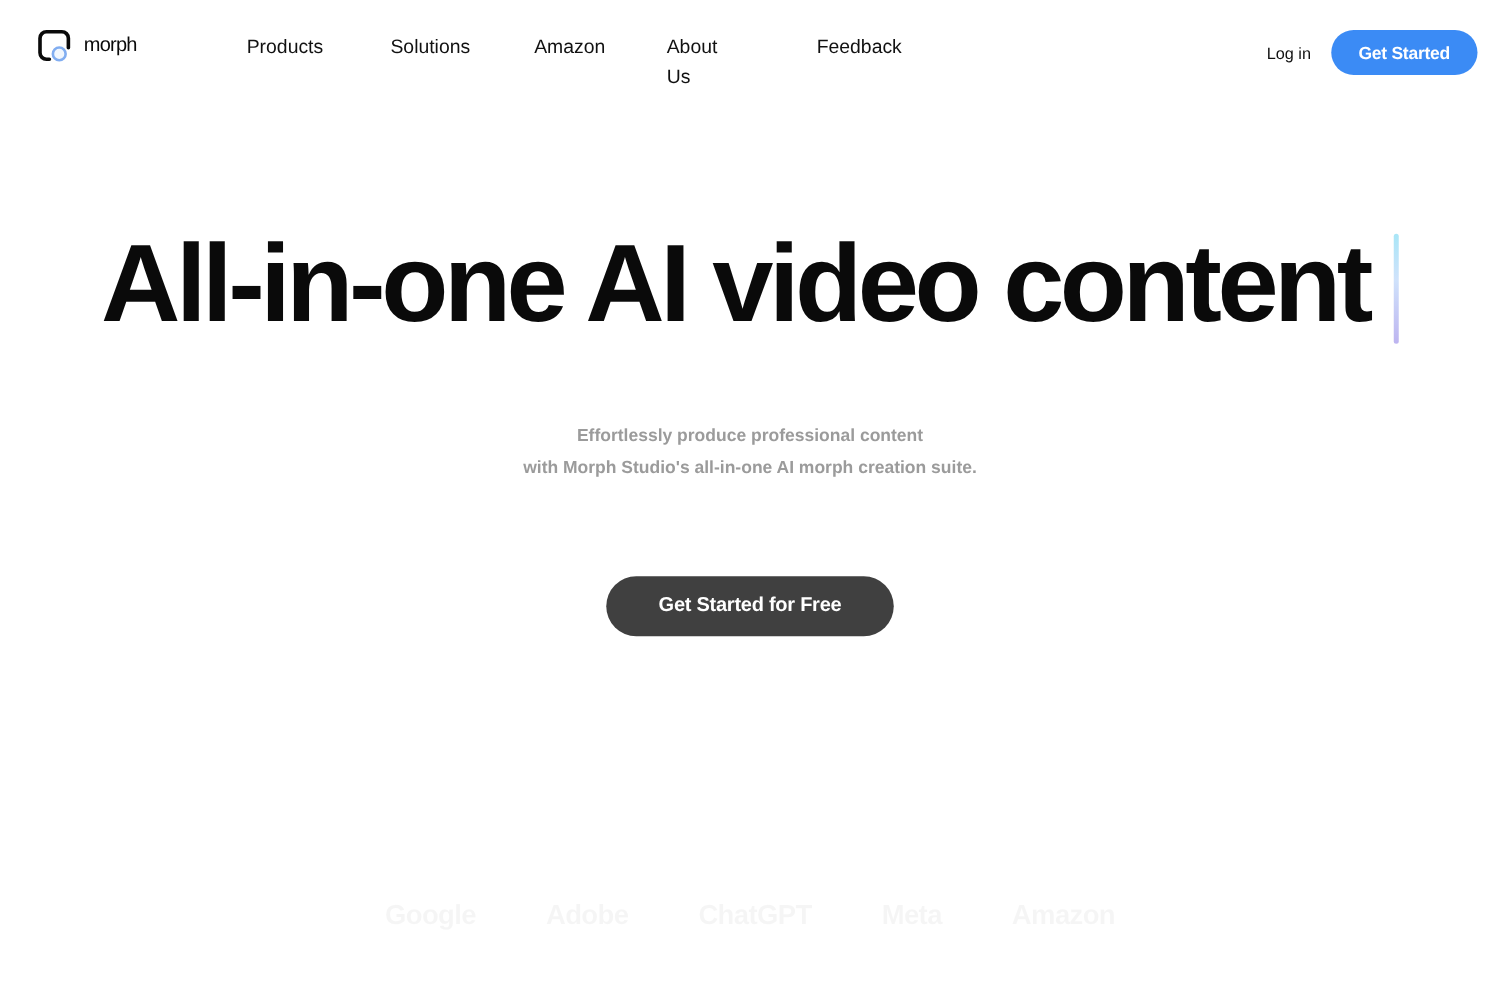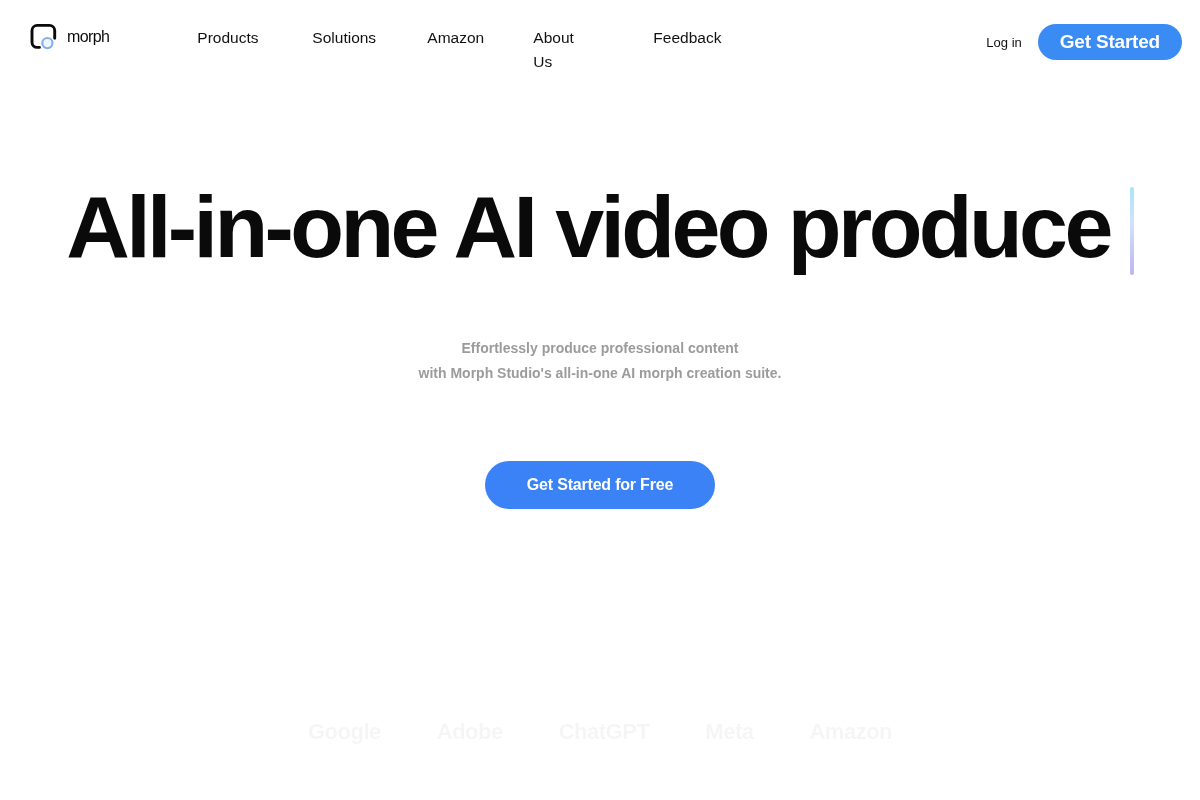--- a/index.html
+++ b/index.html
@@ -86,21 +86,21 @@
   .login-link {
     font-size: 13px;
     color: #111111;
     cursor: pointer;
     line-height: 1;
     padding: 4px 2px;
   }
   .btn-get-started {
     background: #3b8bf5;
     color: #ffffff;
-    font-size: 19px;
+    font-size: 14px;
     font-weight: 700;
     letter-spacing: -0.2px;
     border: none;
     border-radius: 22px;
     height: 36px;
     padding: 0 22px;
     cursor: pointer;
     font-family: "Liberation Sans", sans-serif;
   }
 
@@ -146,21 +146,21 @@
     line-height: 24.5px;
     color: #9b9b9b;
     font-weight: 700;
   }
   .hero-sub span { display: block; }
 
   .hero-cta-wrap {
     padding-top: 76px;
   }
   .btn-cta {
-    background: #3b82f6;
+    background: #404040;
     color: #ffffff;
     font-size: 16px;
     font-weight: 700;
     letter-spacing: -0.2px;
     border: none;
     border-radius: 26px;
     height: 48px;
     padding: 0 42px;
     cursor: pointer;
     font-family: "Liberation Sans", sans-serif;
@@ -219,21 +219,21 @@
       <button class="btn-get-started">Get Started</button>
     </div>
 
   </header>
 
   <section class="hero">
 
     <h1 class="hero-title">
       <span>All-in-one AI video</span>
       <span class="hero-line2">
-        <span>produce</span>
+        <span>content</span>
         <span class="type-caret"></span>
       </span>
     </h1>
 
     <p class="hero-sub">
       <span>Effortlessly produce professional content</span>
       <span>with Morph Studio's all-in-one AI morph creation suite.</span>
     </p>
 
     <div class="hero-cta-wrap">

